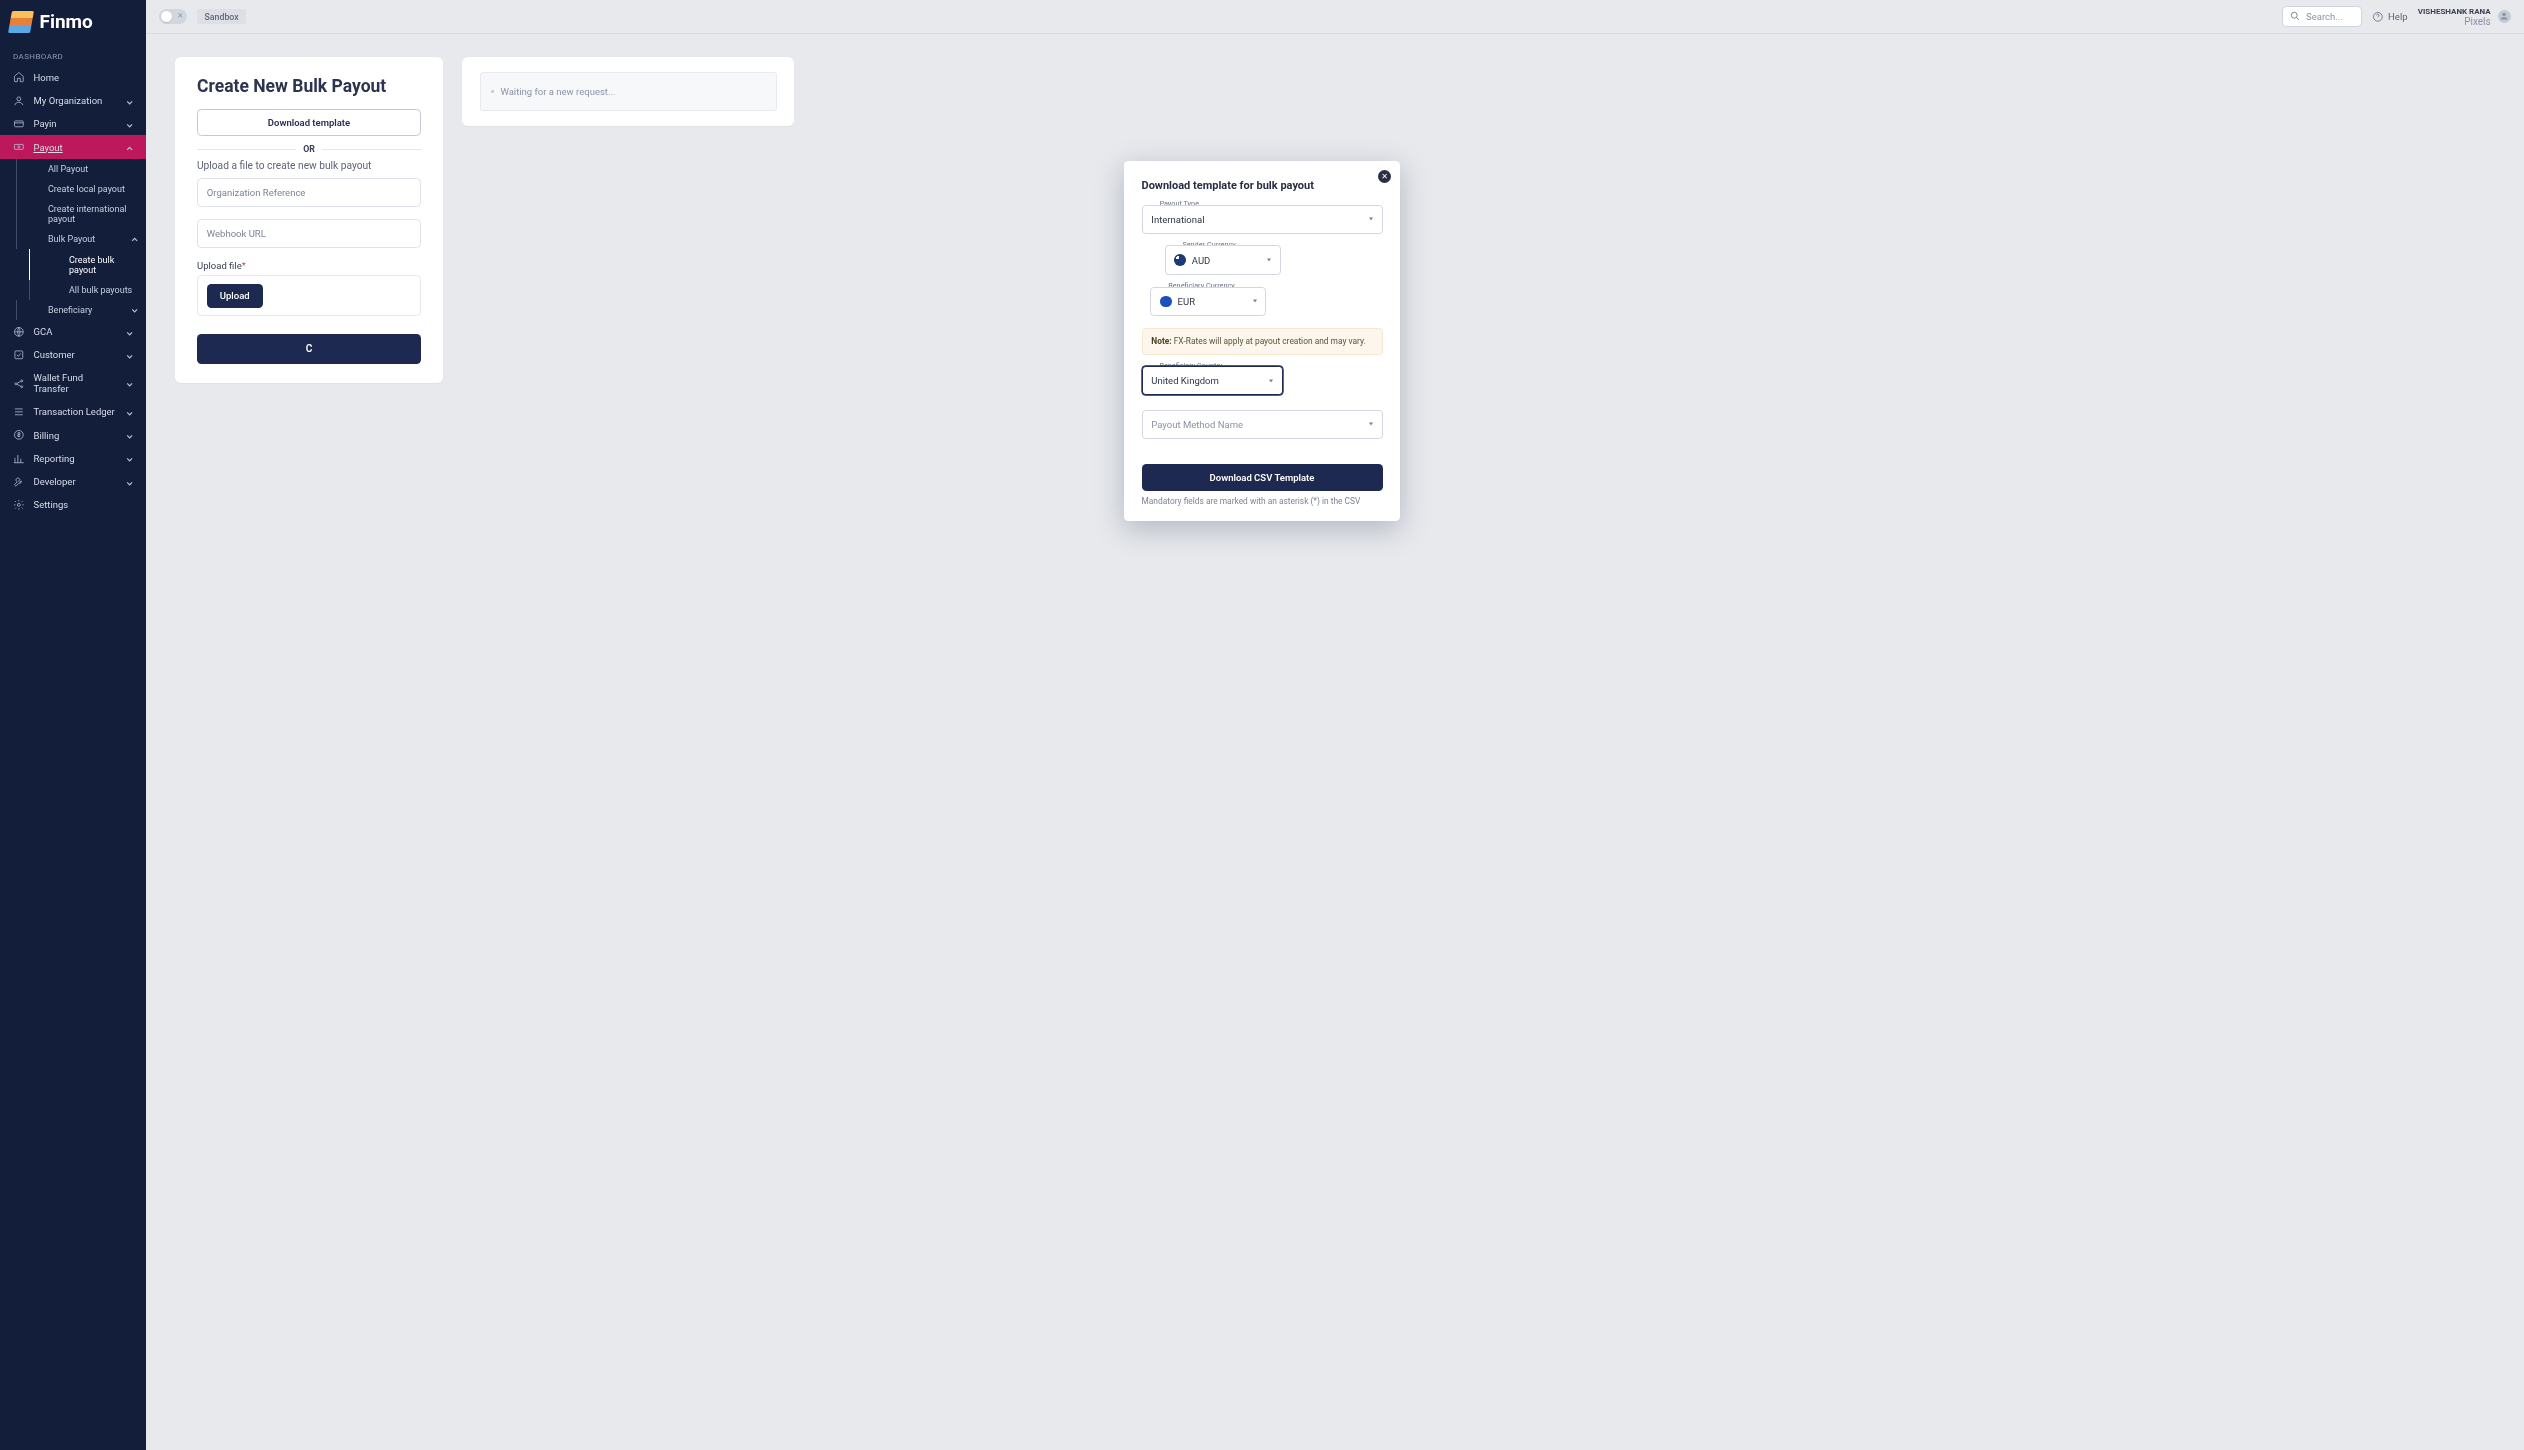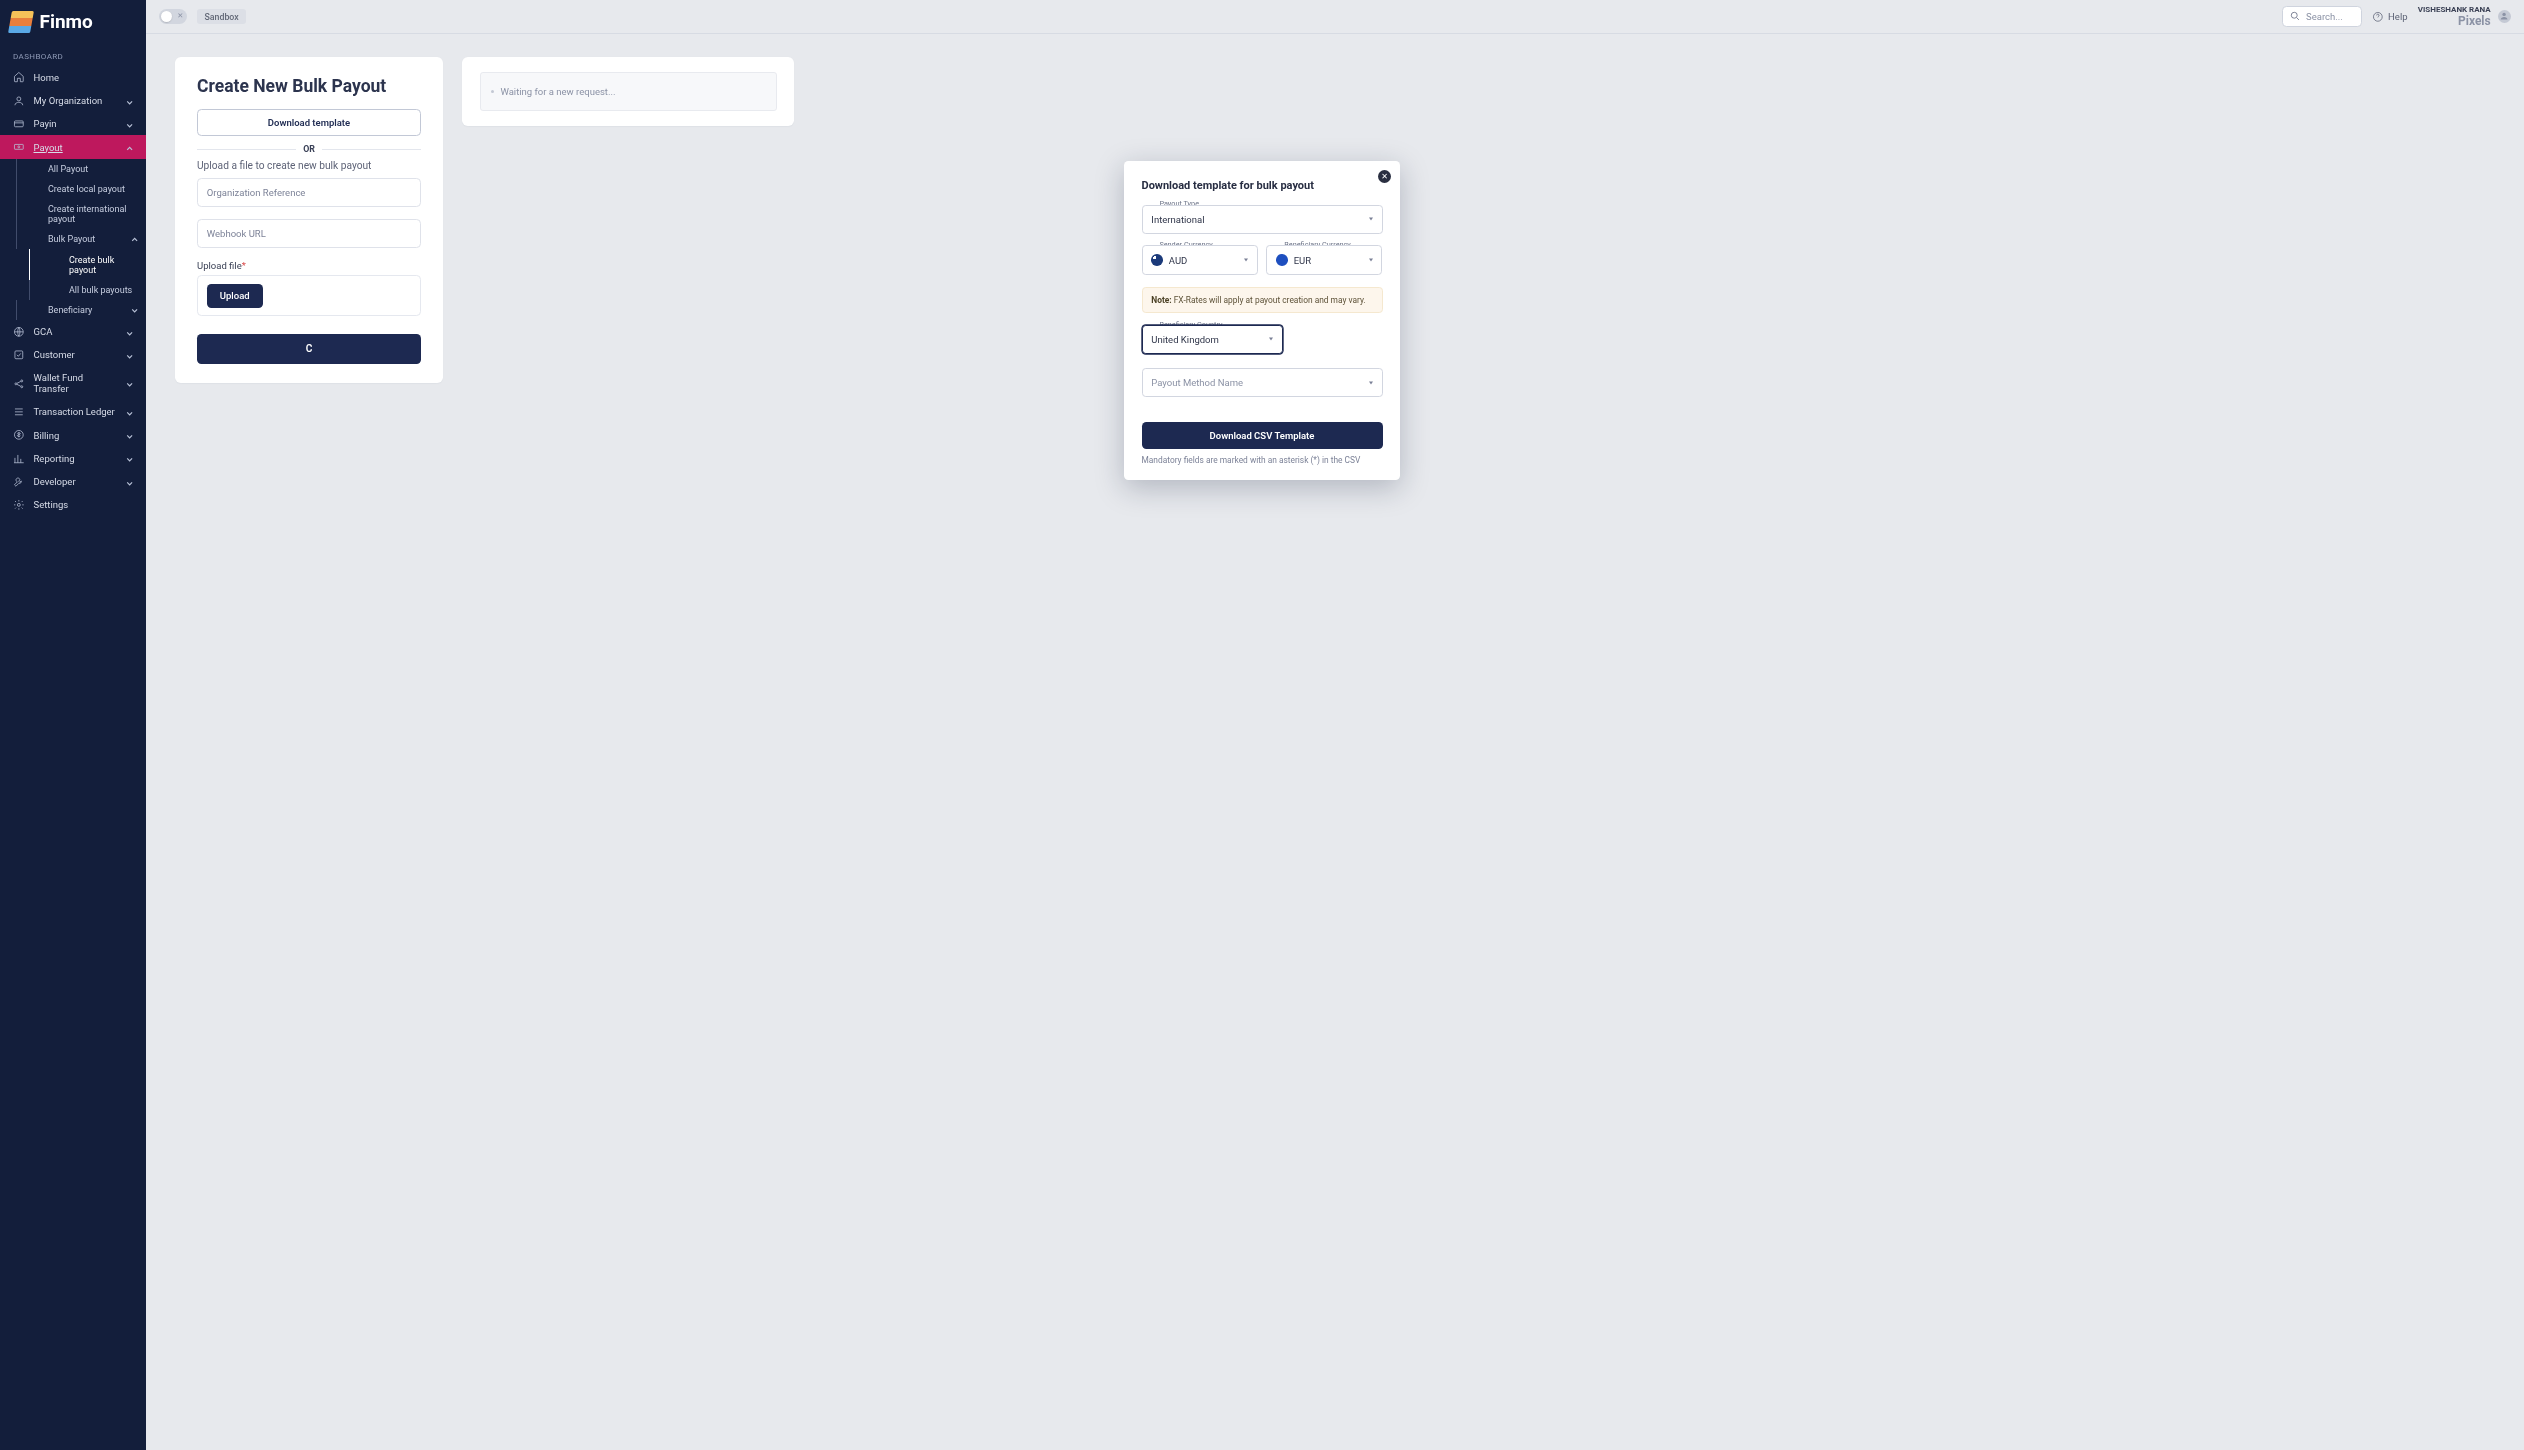--- a/index.html
+++ b/index.html
@@ -30,21 +30,21 @@
 .toggle-x { position: absolute; right: 3.7px; top: 2.2px; font-size: 7.3px; color: #8b92a5; }
 .sandbox-tag { background: #dcdfe6; color: #626877; font-size: 8.8px; padding: 2.9px 7.3px; border-radius: 2.9px; font-weight: 500; }
 .topbar-spacer { flex: 1; }
 .search { display: flex; align-items: center; gap: 5.8px; background: #fff; border: 0.7px solid #cfd4de; border-radius: 4.4px; padding: 3.7px 7.3px; width: 80px; color: #8b92a5; font-size: 9.5px; }
 .search svg { width: 10.2px; height: 10.2px; stroke: #6b7186; fill: none; stroke-width: 2; }
 .help { display: flex; align-items: center; gap: 4.4px; color: #5c6275; font-size: 9.5px; cursor: pointer; }
 .help svg { width: 11.7px; height: 11.7px; stroke: #5c6275; fill: none; stroke-width: 1.6; }
 .user { display: flex; align-items: center; gap: 7.3px; }
 .user-text { text-align: right; }
 .user-name { font-size: 8px; font-weight: 700; color: #3c4256; }
-.user-org { font-size: 12px; color: #8b92a5; font-weight: bold; }
+.user-org { font-size: 10px; color: #8b92a5; }
 .avatar { width: 13px; height: 13px; border-radius: 50%; background: #c4c9d4; display: flex; align-items: center; justify-content: center; }
 .avatar svg { width: 10.2px; height: 10.2px; fill: #8b92a5; }
 .content { flex: 1; overflow: auto; padding: 23.4px 29px; display: flex; gap: 19px; align-items: flex-start; }
 .card { background: #fff; border-radius: 5.8px; padding: 19px 22px; box-shadow: 0 0.7px 1.5px rgba(30,40,70,.04); }
 .card-main { width: 268px; }
 .card-side { width: 332px; padding: 14.6px 17.5px; }
 .page-title { font-size: 17.5px; font-weight: 700; color: #2c344e; margin-bottom: 13px; }
 .outline-btn { width: 100%; border: 0.7px solid #c2c8d6; background: #fff; color: #232f55; font-size: 9.5px; font-weight: 600; padding: 6.6px; border-radius: 4.4px; cursor: pointer; }
 .or-divider { text-align: center; font-size: 8.8px; font-weight: 700; color: #3a4157; margin: 8.8px 0 5.8px; position: relative; }
 .or-divider::before, .or-divider::after { content: ""; position: absolute; top: 50%; width: 44%; border-top: 0.7px solid #e3e6ed; }
@@ -57,21 +57,21 @@
 .upload-btn { background: #1d2951; color: #fff; border: none; padding: 6.6px 13px; border-radius: 4.4px; font-size: 9.5px; font-weight: 500; cursor: pointer; }
 .upload-box { border: 0.7px solid #e5e8ef; border-radius: 4.4px; padding: 7.3px 8.8px; margin-bottom: 17.5px; }
 .primary-btn { width: 100%; background: #1d2951; color: #fff; border: none; padding: 9.5px; border-radius: 4.4px; font-size: 10.2px; font-weight: 600; cursor: pointer; }
 .side-box { border: 0.7px solid #e8eaef; background: #f7f8fa; border-radius: 2.9px; padding: 13px 10.2px; font-size: 9.5px; color: #8b92a5; display: flex; align-items: center; gap: 6px; }
 .side-dot { width: 3.7px; height: 3.7px; border-radius: 50%; background: #c3c8d4; }
 .overlay { position: fixed; inset: 0; display: flex; align-items: flex-start; justify-content: center; padding-top: 161px; pointer-events: none; }
 .modal { width: 276px; background: #fff; border-radius: 4.4px; box-shadow: 0 7.3px 29px rgba(20,30,60,.25); padding: 17.5px 17.5px 14.6px; position: relative; pointer-events: auto; }
 .modal-close { position: absolute; top: 8.8px; right: 8.8px; width: 13px; height: 13px; border-radius: 50%; background: #2a2f41; color: #fff; display: flex; align-items: center; justify-content: center; font-size: 8px; cursor: pointer; }
 .modal-title { font-size: 11px; font-weight: 700; color: #272d42; margin-bottom: 13px; }
 .m-field-wrap { position: relative; margin-bottom: 11.7px; }
-.m-field-wrap.half { width: calc(50% - 4.4px); display: inline-block; }
+.m-field-wrap.half { width: calc(50% - 4.4px); display: inline-block; margin-left: 23px; }
 .m-field-wrap.half + .m-field-wrap.half { margin-left: 8.8px; }
 .m-label { position: absolute; top: -5.1px; left: 15px; background: #fff; padding: 0 2.9px; font-size: 7.3px; color: #6e7589; }
 .m-select { width: 100%; border: 0.7px solid #d2d6e0; border-radius: 3.7px; padding: 8px 22px 8px 8.8px; font-size: 9.5px; color: #2f3549; background: #fff; display: flex; align-items: center; gap: 5.8px; cursor: pointer; position: relative; }
 .m-select.focused { border-color: #1d2951; box-shadow: 0 0 0 0.7px #1d2951; }
 .m-select::after { content: ""; position: absolute; right: 8.8px; top: 50%; width: 0; height: 0; border-left: 2.9px solid transparent; border-right: 2.9px solid transparent; border-top: 3.7px solid #7a8096; transform: translateY(-50%); }
 .m-select.placeholder { color: #8b92a5; }
 .flag { width: 11.7px; height: 11.7px; border-radius: 50%; display: inline-block; flex-shrink: 0; }
 .flag-aud { background: radial-gradient(circle at 30% 30%, #fff 0 1.5px, transparent 1.5px), #1b3a7a; }
 .flag-eur { background: #1e4fbf; position: relative; }
 .note-box { background: #fdf6ec; border: 0.7px solid #f5e8cf; border-radius: 3.7px; padding: 7.3px 8.8px; font-size: 8.4px; color: #5d5238; margin-bottom: 11.7px; }

